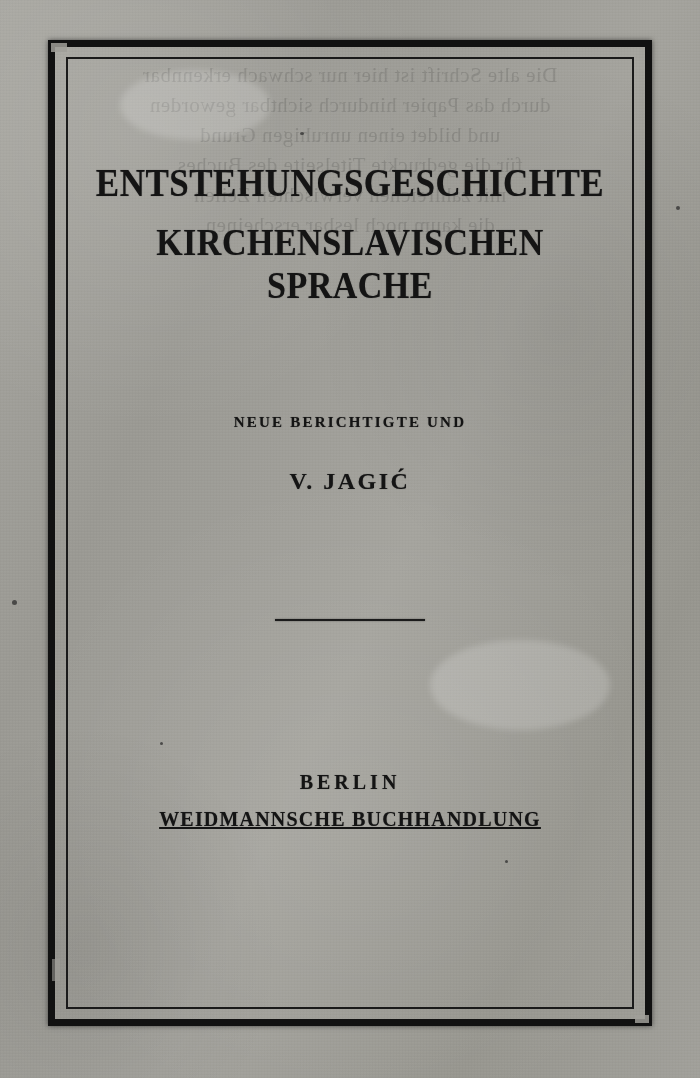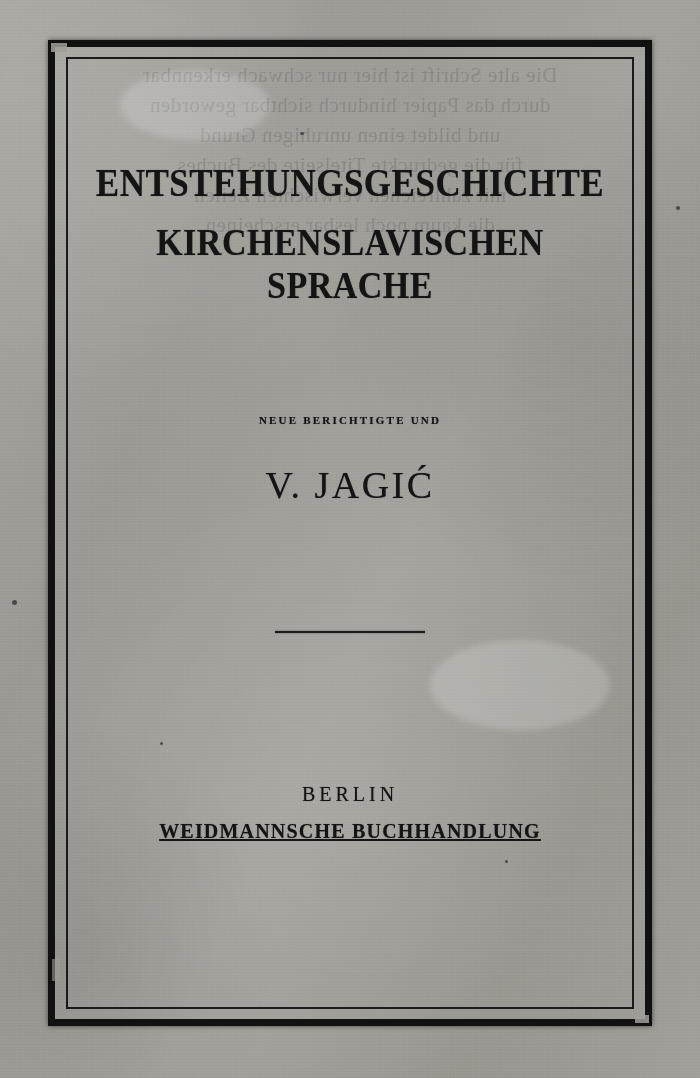--- a/index.html
+++ b/index.html
@@ -116,57 +116,57 @@
   #title-main2 {
     margin-top: 22px;
     font-size: 34px;
     letter-spacing: 0.5px;
     font-weight: 700;
     transform: scaleY(1.12);
   }
 
   #sub1 {
     margin-top: 112px;
-    font-size: 11px;
+    font-size: 15px;
     letter-spacing: 2.2px;
     font-weight: 700;
     text-align: center;
   }
   #sub2 {
     margin-top: 11px;
     font-size: 15.5px;
     letter-spacing: 2.6px;
     font-weight: 700;
   }
   #byline {
     margin-top: 43px;
     font-size: 12.5px;
     letter-spacing: 3.5px;
     font-weight: 700;
   }
   #author {
     margin-top: 37px;
-    font-size: 38px;
+    font-size: 24px;
     letter-spacing: 2.5px;
-    font-weight: 400;
+    font-weight: 700;
   }
 
   #rule {
     width: 150px;
     height: 2px;
     background: #1b1b1b;
     margin: 124px auto 0 auto;
     box-shadow: 0 0 2px rgba(0,0,0,0.4);
   }
 
   #city {
     margin-top: 150px;
     font-size: 20px;
     letter-spacing: 4px;
-    font-weight: 400;
+    font-weight: 700;
   }
   #publisher {
     margin-top: 14px;
     font-size: 20px;
     letter-spacing: 1.2px;
     font-weight: 700;
     text-decoration: underline;
   }
   #year {
     margin-top: 17px;

